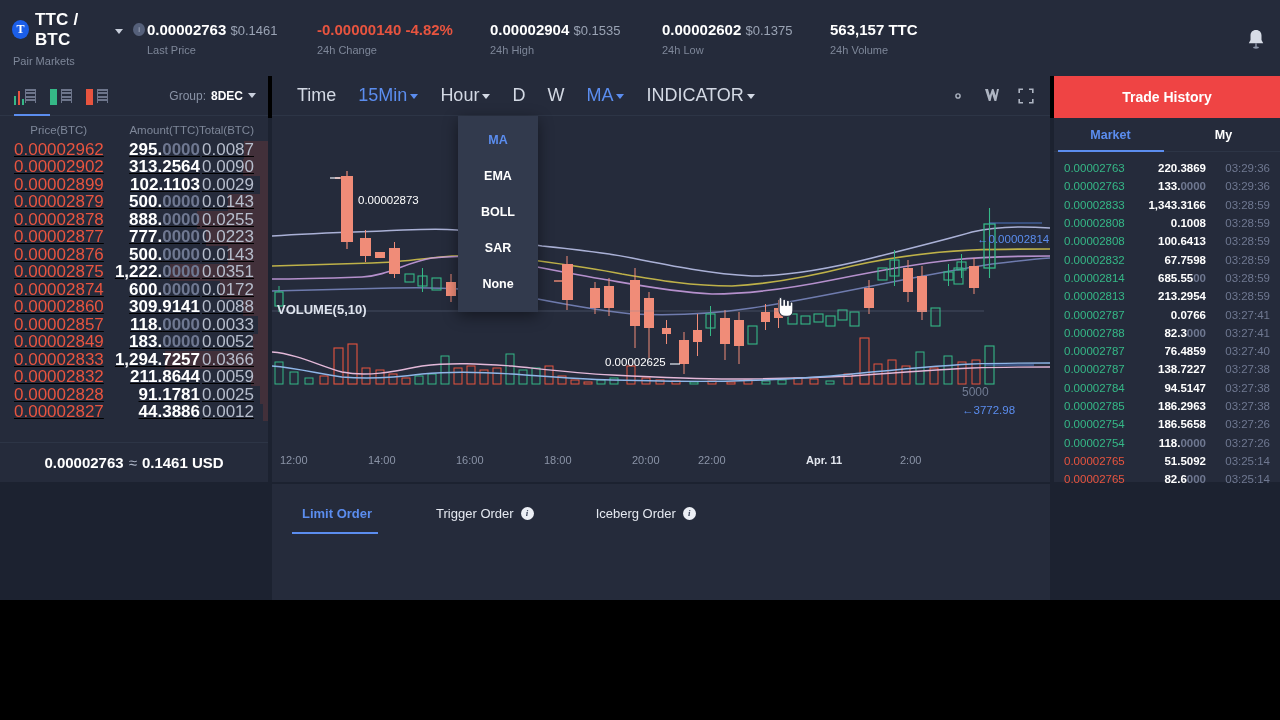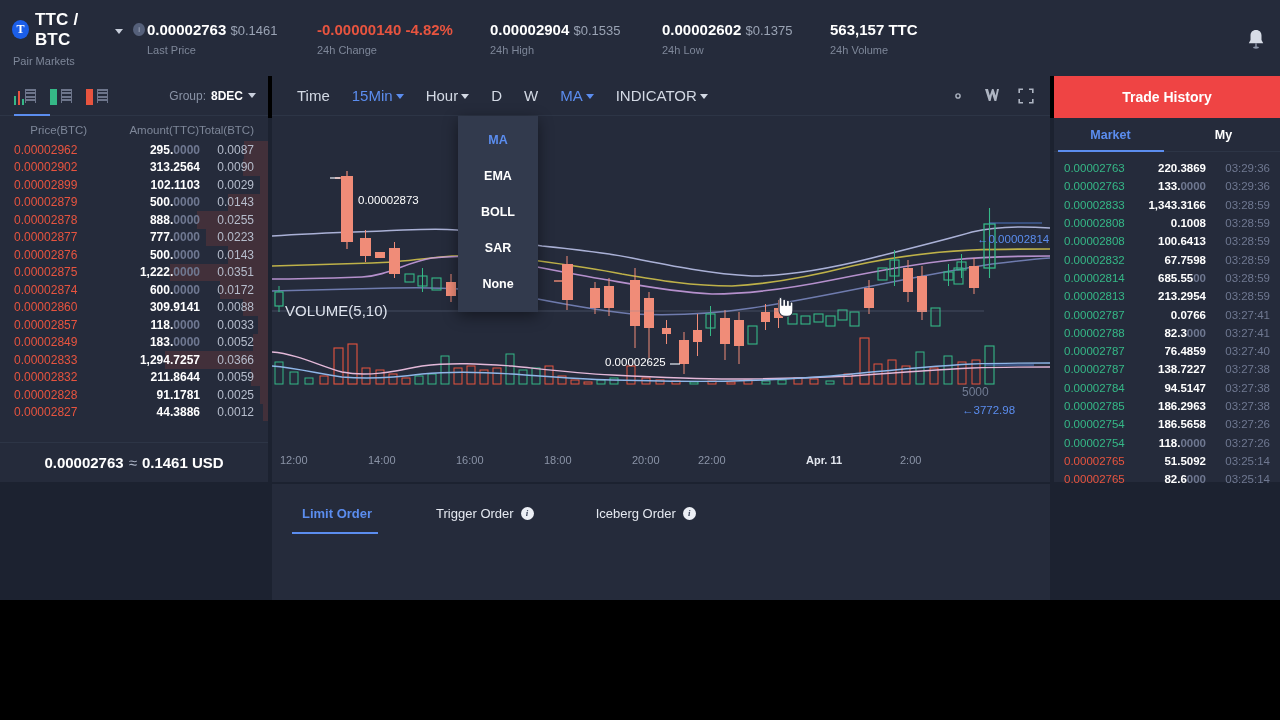--- a/index.html
+++ b/index.html
@@ -71,21 +71,21 @@
   .ob-group .g-lbl { color:#8a93a6; font-size:12px; }
   .ob-group .g-val { color:#fff; font-size:12px; font-weight:bold; }
   .ob-group .g-car { width:0;height:0;border-left:4px solid transparent;border-right:4px solid transparent;border-top:5px solid #c8cedb;}
   .ob-head {
     display:flex; padding:8px 14px 5px 14px; color:#7e8799; font-size:11.5px;
   }
   .ob-head .c1 { width:90px; text-align:center; }
   .ob-head .c2 { width:96px; text-align:right; }
   .ob-head .c3 { flex:1; text-align:right; }
   .ob-rows { padding:0 14px; }
-  .ob-row { display:flex; height:17.5px; align-items:center; font-size:12px; position:relative; }
+  .ob-row { display:flex; height:17.5px; align-items:center; font-size:17px; position:relative;text-decoration:underline; }
   .ob-row .depth {
     position:absolute; right:-14px; top:0; height:17.5px;
     background:rgba(216,74,53,.16);
   }
   .ob-row .p { width:90px; text-align:left; color:#e8543f; position:relative; z-index:2;}
   .ob-row .a { width:96px; text-align:right; color:#fff; font-weight:bold; position:relative; z-index:2;}
   .ob-row .a .dim { color:#6f7891; font-weight:bold; }
   .ob-row .t { flex:1; text-align:right; color:#b6bdcc; position:relative; z-index:2;}
   .ob-footer {
     position:absolute; left:0; bottom:0; width:268px; height:40px;
@@ -98,21 +98,21 @@
   
   .chartpanel {
     position:absolute; left:272px; top:76px; width:778px; height:406px;
     background:#252b3b;
   }
   .ch-toolbar {
     height:40px; display:flex; align-items:center; gap:0px;
     border-bottom:1px solid #2d3546; padding:0 10px 0 14px; position:relative;
   }
   .ch-item {
-    color:#d3d9e4; font-size:15px; padding:0 11px; display:flex; align-items:center; gap:3px;
+    color:#d3d9e4; font-size:18px; padding:0 11px; display:flex; align-items:center; gap:3px;
     cursor:pointer; height:40px;
   }
   .ch-item.active { color:#5b8def; }
   .ch-item .cr { width:0;height:0;border-left:4px solid transparent;border-right:4px solid transparent;border-top:5px solid currentColor; margin-top:2px;}
   .ch-right { margin-left:auto; display:flex; align-items:center; gap:18px; padding-right:6px;}
   .ch-right .ic { width:16px; height:16px; cursor:pointer; opacity:.85;}
 
   .ma-menu {
     position:absolute; left:186px; top:40px; width:80px;
     background:#323a4d; z-index:40; padding:6px 0 10px 0;
@@ -127,21 +127,21 @@
     position:absolute; left:504px; top:220px; z-index:50; width:18px;height:22px;
   }
 
   .ch-body { position:relative; height:366px; }
   .ch-svg { position:absolute; left:0; top:0; }
   .ch-ann {
     position:absolute; color:#fff; font-size:11.5px; white-space:nowrap;
   }
   .ch-ann.blue { color:#5b8def; }
   .vol-lbl {
-    position:absolute; left:5px; top:186px; color:#dfe4ee; font-size:15px; font-weight:normal;margin-left:8px;
+    position:absolute; left:5px; top:186px; color:#dfe4ee; font-size:13px; font-weight:bold;
   }
   .xaxis {
     position:absolute; left:0; bottom:14px; width:778px; height:14px;
   }
   .xaxis span { position:absolute; color:#8b94a7; font-size:11px; }
   .xaxis span.bold { color:#e2e6ee; font-weight:bold; }
 
   
   .ordertabs {
     position:absolute; left:272px; top:484px; width:778px; height:116px;

